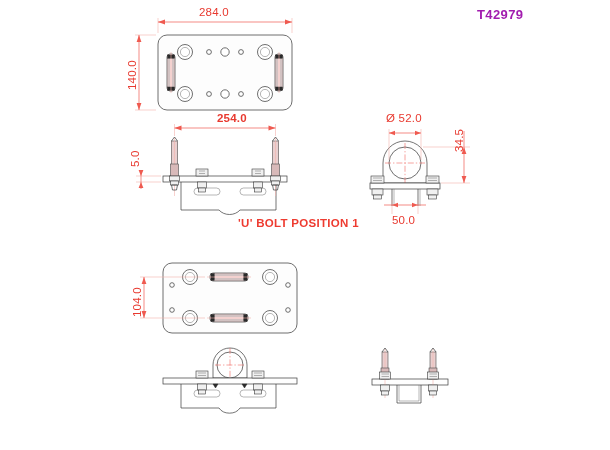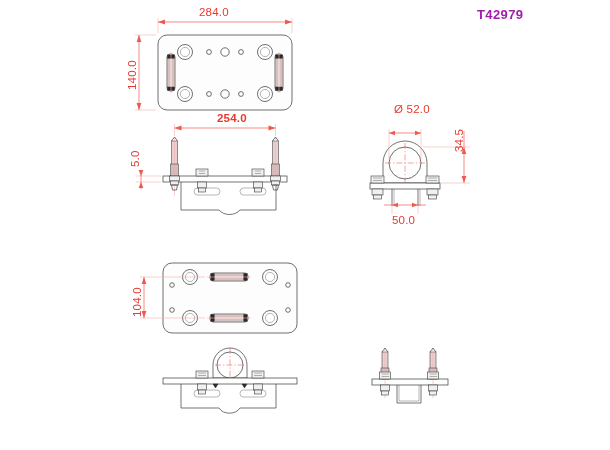--- a/index.html
+++ b/index.html
@@ -322,23 +322,24 @@
   </svg>
 
   <div class="txt dim" style="left:199px;top:6px;">284.0</div>
 
   <div class="txt dim dimv" style="left:126px;top:90px;">140.0</div>
 
   <div class="txt dim" style="left:217px;top:112px;font-weight:bold;">254.0</div>
 
   <div class="txt dim dimv" style="left:129px;top:167px;">5.0</div>
 
-  <div class="txt dim" style="left:386px;top:103px;margin-left:8px;">Ø 52.0</div>
+  <div class="txt dim" style="left:386px;top:112px;">Ø 52.0</div>
 
   <div class="txt dim dimv" style="left:453px;top:152px;">34.5</div>
 
   <div class="txt dim" style="left:392px;top:214px;text-align:right;">50.0</div>
 
   <div class="txt dim dimv" style="left:131px;top:317px;">104.0</div>
 
+  <div class="txt cap" style="left:238px;top:217px;">'U' BOLT POSITION 1</div>
 
 
 </div>
 
 </body></html>

